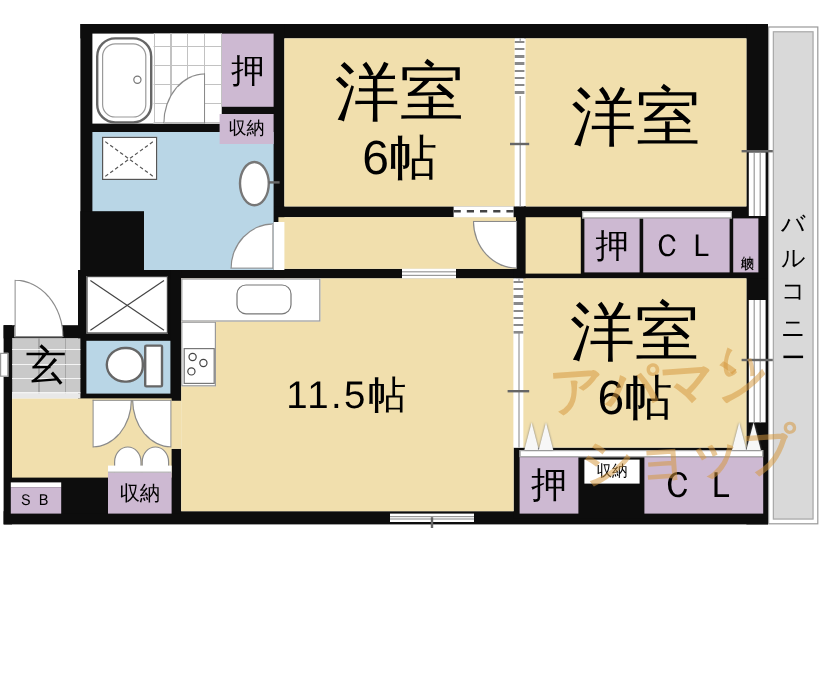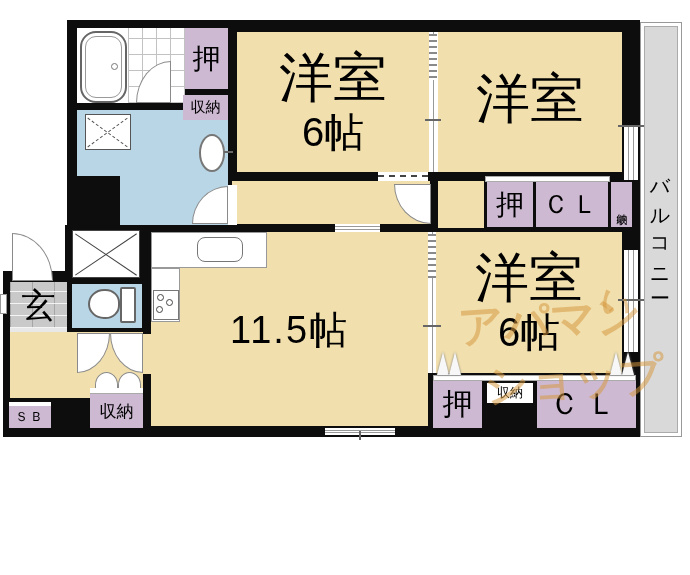--- a/index.html
+++ b/index.html
@@ -209,20 +209,20 @@
     <span class="rl-size">6帖</span>
   </div>
   <div class="roomlabel" style="left:438px;top:44px;width:184px;height:110px;">
     <span class="rl-name">洋室</span>
   </div>
   <div class="roomlabel" style="left:436px;top:242px;width:186px;height:118px;">
     <span class="rl-name">洋室</span>
     <span class="rl-size">6帖</span>
   </div>
   <div class="roomlabel" style="left:151px;top:278px;width:277px;height:104px;">
-    <span style="font-size:38px;letter-spacing:2px;">11.5帖</span>
+    <span style="font-size:32px;letter-spacing:2px;">11.5帖</span>
   </div>
 
   <div class="wm" style="left:458px;top:291px;font-size:45px;transform:rotate(-4deg);">アパマン</div>
   <div class="wm" style="left:484px;top:351px;font-size:44px;transform:rotate(-4deg);">ショップ</div>
   <div class="wm" style="left:600px;top:282px;font-size:32px;transform:rotate(18deg);">い</div>
 
 </div>
 
 </body></html>

